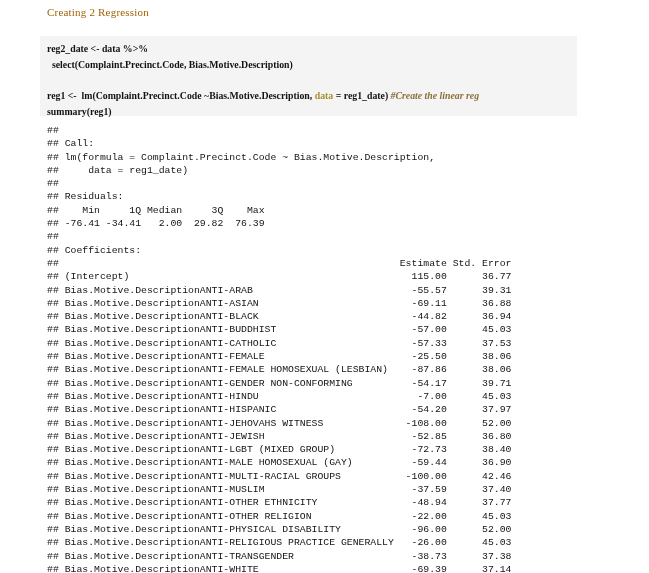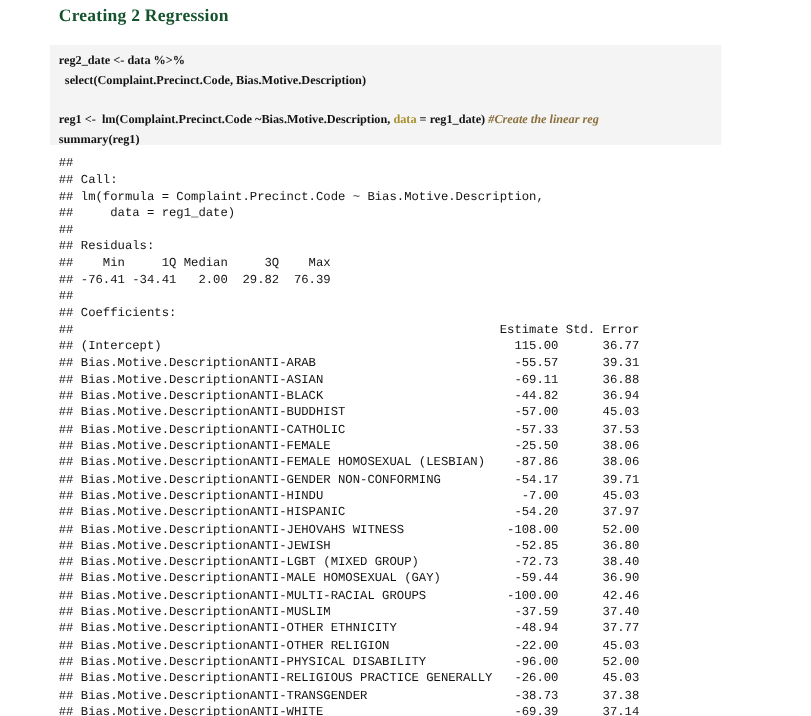--- a/index.html
+++ b/index.html
@@ -11,22 +11,22 @@
   }
   .page {
     position: absolute; left: 0; top: 0;
     width: 649px; height: 573px;
     background: #ffffff;
   }
   .doc-title {
     position: absolute; left: 47px; top: 6px;
     margin: 0;
     font-family: "Liberation Serif", "DejaVu Serif", serif;
-    font-size: 14px; font-weight: 700;
-    color: #14532d;
+    font-size: 11px; font-weight: 400;
+    color: #a16207;
     letter-spacing: 0.2px;
     white-space: nowrap;
   }
   .code-block {
     position: absolute; left: 40px; top: 36px;
     width: 537px; height: 80px;
     background: #f4f4f4;
   }
   .code-pre {
     position: absolute; left: 7px; top: 5px;

